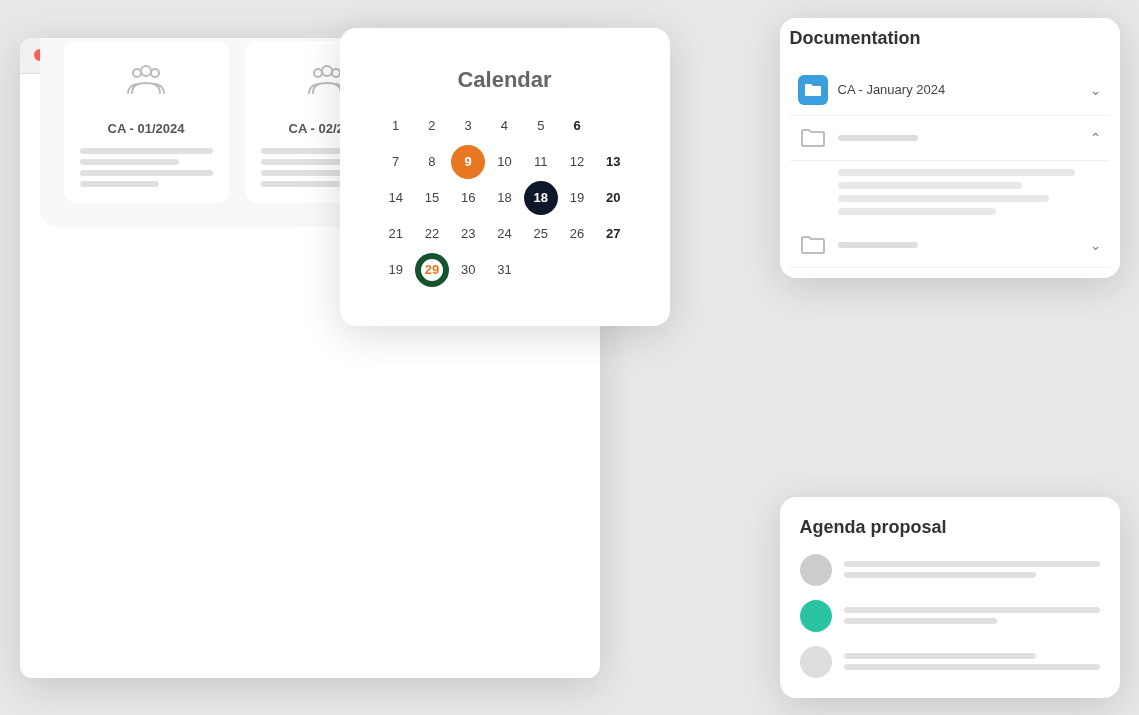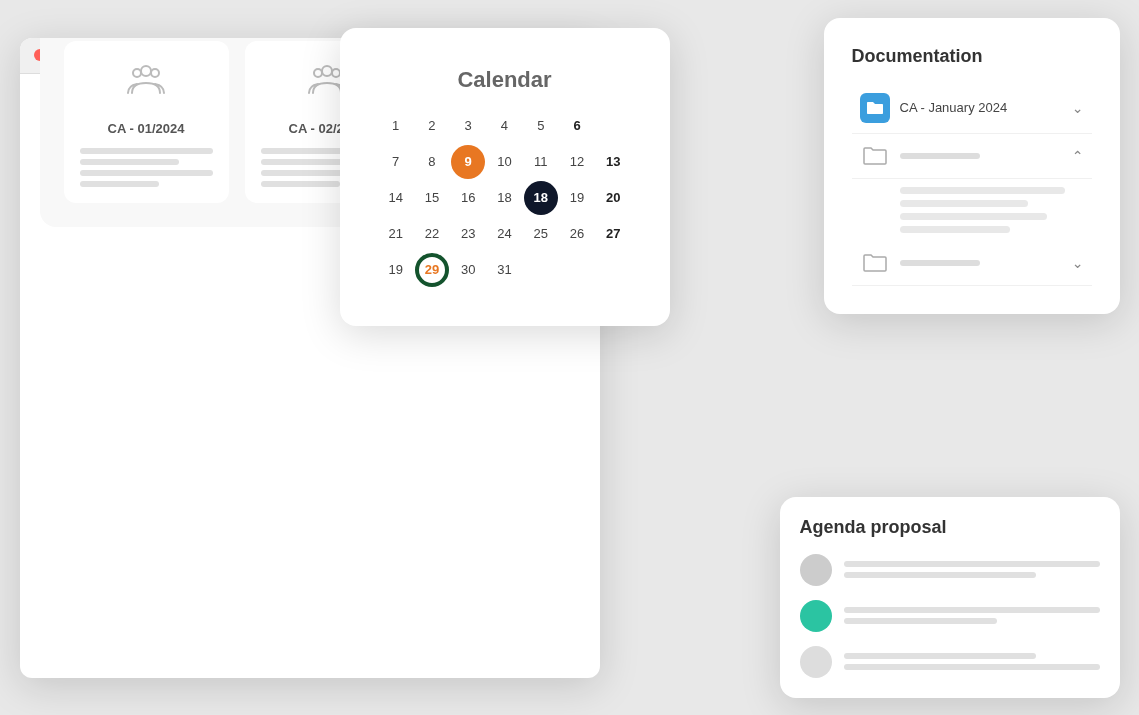--- a/index.html
+++ b/index.html
@@ -228,32 +228,32 @@
       font-size: 13px;
       color: #444;
       border-radius: 50%;
       cursor: pointer;
       margin: 0 auto;
     }
 
     .cal-day.bold { font-weight: 700; color: #222; }
     .cal-day.today { background: #e87722; color: white; font-weight: 700; }
     .cal-day.highlight { background: #0f172a; color: white; font-weight: 700; }
-    .cal-day.outline { border: 4px solid #14532d; color: #e87722; font-weight: 700; text-align: right; }
+    .cal-day.outline { border: 6px solid #14532d; color: #e87722; font-weight: 700; text-align: right; }
 
     
     .doc-window {
       position: absolute;
       top: 0;
       right: 0;
-      width: 296px;
+      width: 340px;
       background: white;
       border-radius: 16px;
       box-shadow: 0 8px 40px rgba(0,0,0,0.15);
-      padding: 28px;
+      padding: 10px;
       z-index: 5;
       max-height: 380px;
     }
 
     .doc-title {
       font-size: 18px;
       font-weight: 700;
       color: #333;
       margin-bottom: 16px;
     }

